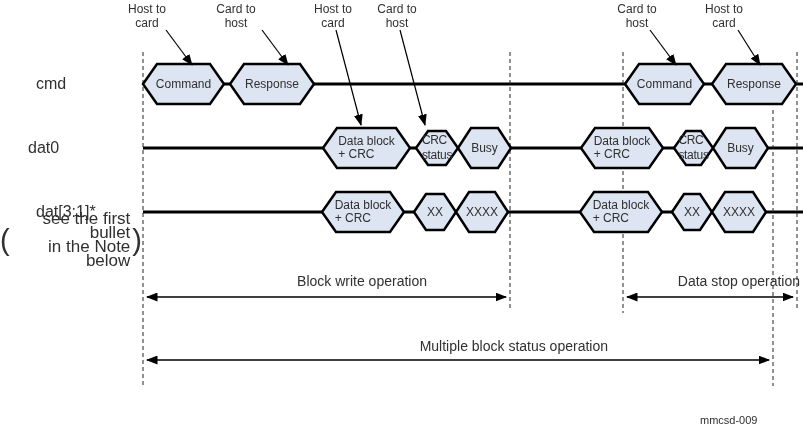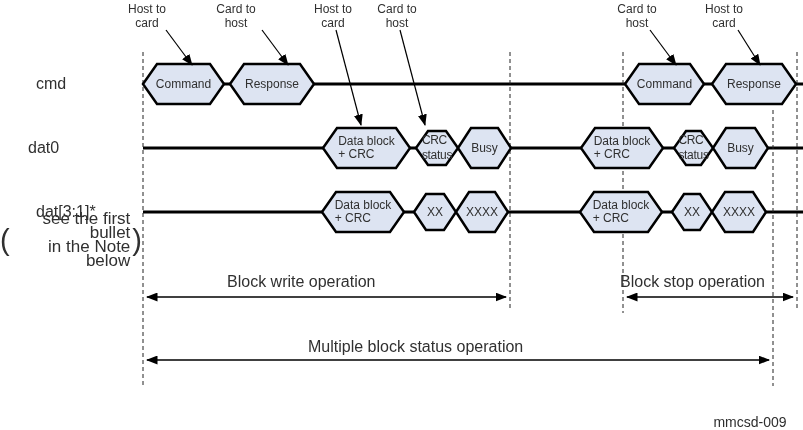--- a/index.html
+++ b/index.html
@@ -6,25 +6,25 @@
   body{width:803px;height:430px;overflow:hidden;position:relative;
        font-family:"Liberation Sans","DejaVu Sans",sans-serif;color:#303030;}
   .canvas{position:absolute;left:0;top:0;width:663px;height:430px;}
   svg{position:absolute;left:0;top:0;}
   .txt{position:absolute;white-space:pre-line;}
   .dir-label{width:64px;text-align:center;font-size:12px;line-height:14px;}
   .sig-label{width:100px;text-align:left;font-size:16px;line-height:16px;white-space:nowrap;}
   .hex-label{display:flex;align-items:center;justify-content:center;text-align:left;
              font-size:12px;line-height:13px;}
   .hex-label.small{font-size:12px;line-height:15px;letter-spacing:-0.3px;}
-  .annot{text-align:left;font-size:16px;line-height:15px;white-space:nowrap;}
+  .annot{text-align:right;font-size:14px;line-height:15px;white-space:nowrap;}
   .note-box{display:flex;align-items:center;justify-content:center;}
   .note-paren{font-size:29px;font-weight:400;line-height:30px;}
   .note-text{font-size:17px;line-height:14px;text-align:right;white-space:pre-line;padding:0 2px;}
-  .fig-id{font-size:14px;text-align:center;width:100px;color:#2e2e2e;}
+  .fig-id{font-size:11px;text-align:left;width:100px;color:#2e2e2e;}
 </style>
 </head>
 <body>
 
 <div class="canvas">
 
   <svg width="803" height="430" viewBox="0 0 803 430">
     <defs>
       <marker id="ahE" markerWidth="12" markerHeight="9" refX="10.5" refY="4.5" orient="auto" markerUnits="userSpaceOnUse">
         <path d="M0,0 L11.5,4.5 L0,9 z" fill="#000"></path>
@@ -118,17 +118,17 @@
   <div class="txt hex-label" style="left:322px;top:192px;width:82px;height:40px;">Data block
 + CRC</div>
   <div class="txt hex-label" style="left:414px;top:194px;width:42px;height:36px;">XX</div>
   <div class="txt hex-label" style="left:456px;top:192px;width:52px;height:40px;">XXXX</div>
   <div class="txt hex-label" style="left:580px;top:192px;width:82px;height:40px;">Data block
 + CRC</div>
   <div class="txt hex-label" style="left:672px;top:194px;width:40px;height:36px;">XX</div>
   <div class="txt hex-label" style="left:712px;top:192px;width:54px;height:40px;">XXXX</div>
 
   <div class="txt annot" style="left:227px;top:274px;width:200px;">Block write operation</div>
-  <div class="txt annot" style="left:620px;top:274px;width:180px;">Block stop operation</div>
+  <div class="txt annot" style="left:620px;top:274px;width:180px;">Data stop operation</div>
   <div class="txt annot" style="left:308px;top:339px;width:300px;">Multiple block status operation</div>
 
   <div class="txt fig-id" style="left:700px;top:414px;">mmcsd-009</div>
 </div>
 
 </body></html>

